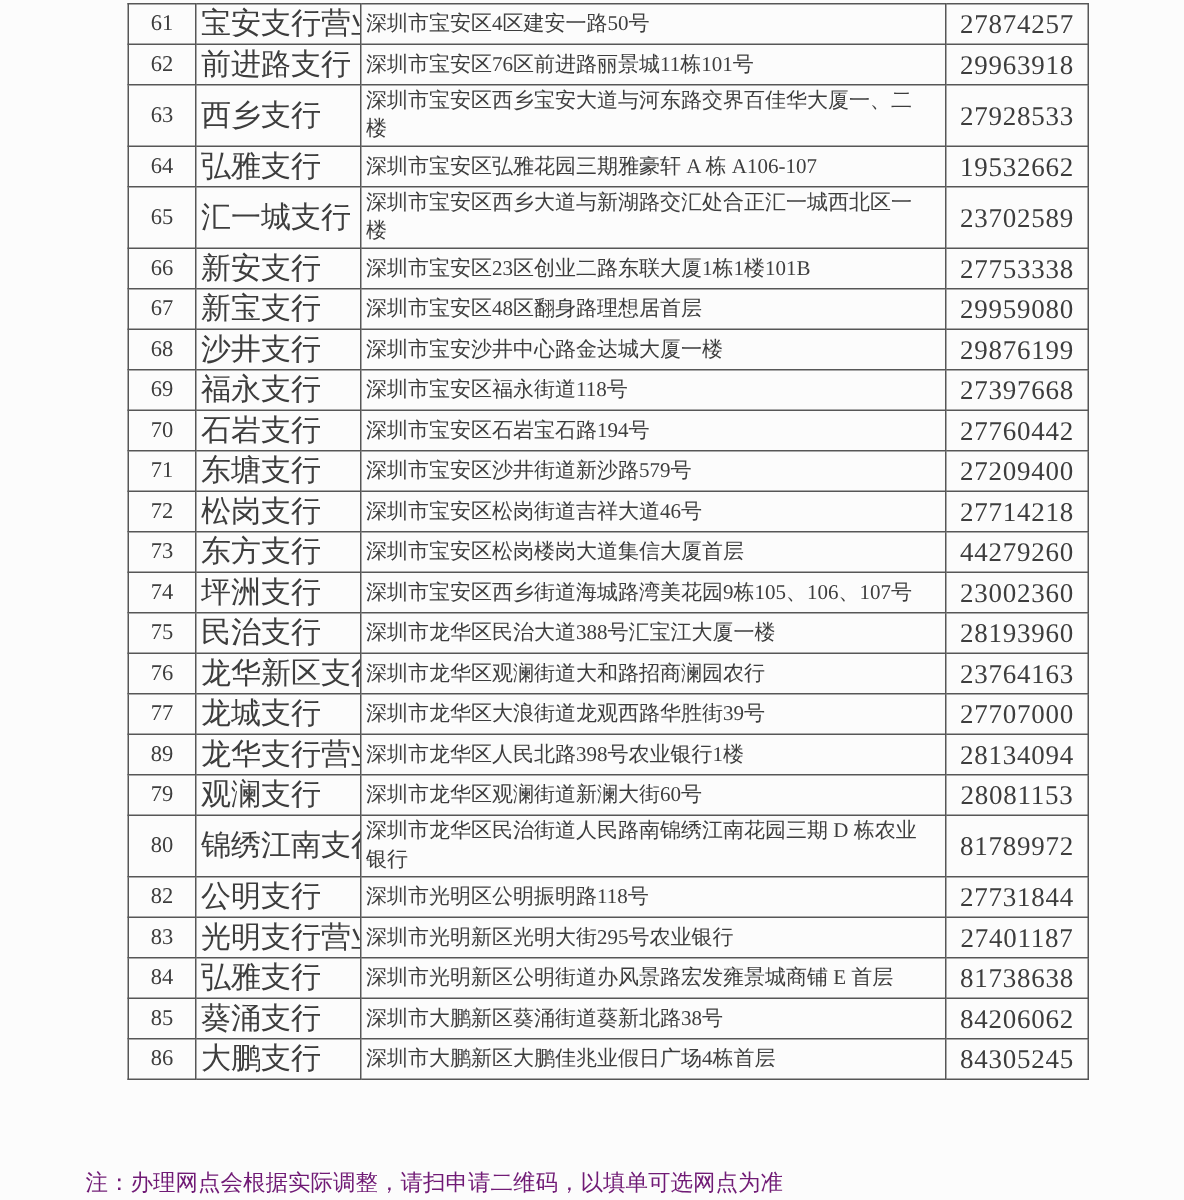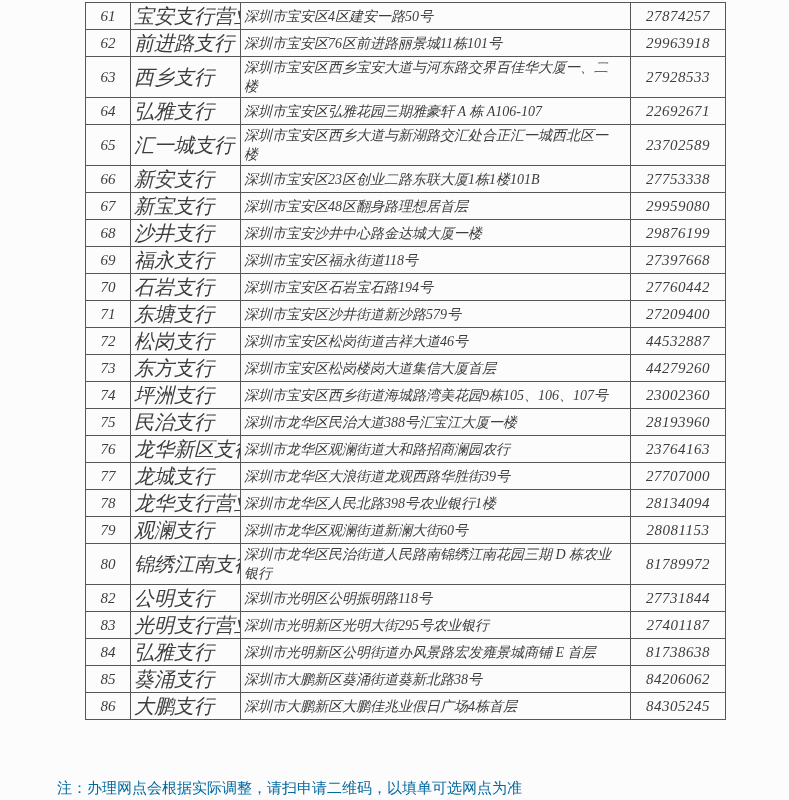--- a/index.html
+++ b/index.html
@@ -14,21 +14,20 @@
     position: relative;
     width: 789px; height: 800px;
     background: #fcfcfc;
   }
   table.branch-table {
     position: absolute;
     left: 85px; top: 2px;
     width: 640px;
     border-collapse: collapse;
     table-layout: fixed;
-    font-style: italic;
   }
   table.branch-table td {
     border: 1px solid #575757;
     vertical-align: middle;
     line-height: 19px;
     padding: 1px 3px;
   }
   table.branch-table tr { height: 27px; }
   td.c-no {
     width: 45px;
@@ -43,28 +42,28 @@
     overflow: hidden;
   }
   td.c-addr {
     width: 390px;
     font-size: 14px;
     white-space: pre-line;
   }
   td.c-phone {
     width: 95px;
     text-align: center;
-    font-size: 15px;
+    font-size: 18px;
     letter-spacing: 0.5px;
   }
   .footer-note {
     position: absolute;
     left: 57px; top: 779px;
     font-size: 15px;
-    color: #0369a1;
+    color: #701a75;
     white-space: nowrap;
   }
 </style>
 </head>
 <body>
 
 <div class="page">
 
   <table class="branch-table">
     <tbody id="branch-table-body">
@@ -87,21 +86,21 @@
     <td class="c-branch">西乡支行</td>
     <td class="c-addr">深圳市宝安区西乡宝安大道与河东路交界百佳华大厦一、二
 楼</td>
     <td class="c-phone">27928533</td>
   </tr>
 
   <tr>
     <td class="c-no">64</td>
     <td class="c-branch">弘雅支行</td>
     <td class="c-addr">深圳市宝安区弘雅花园三期雅豪轩 A 栋 A106-107</td>
-    <td class="c-phone">22692671</td>
+    <td class="c-phone">19532662</td>
   </tr>
 
   <tr>
     <td class="c-no">65</td>
     <td class="c-branch">汇一城支行</td>
     <td class="c-addr">深圳市宝安区西乡大道与新湖路交汇处合正汇一城西北区一
 楼</td>
     <td class="c-phone">23702589</td>
   </tr>
 
@@ -144,21 +143,21 @@
     <td class="c-no">71</td>
     <td class="c-branch">东塘支行</td>
     <td class="c-addr">深圳市宝安区沙井街道新沙路579号</td>
     <td class="c-phone">27209400</td>
   </tr>
 
   <tr>
     <td class="c-no">72</td>
     <td class="c-branch">松岗支行</td>
     <td class="c-addr">深圳市宝安区松岗街道吉祥大道46号</td>
-    <td class="c-phone">44532887</td>
+    <td class="c-phone">27714218</td>
   </tr>
 
   <tr>
     <td class="c-no">73</td>
     <td class="c-branch">东方支行</td>
     <td class="c-addr">深圳市宝安区松岗楼岗大道集信大厦首层</td>
     <td class="c-phone">44279260</td>
   </tr>
 
   <tr>
@@ -183,21 +182,21 @@
   </tr>
 
   <tr>
     <td class="c-no">77</td>
     <td class="c-branch">龙城支行</td>
     <td class="c-addr">深圳市龙华区大浪街道龙观西路华胜街39号</td>
     <td class="c-phone">27707000</td>
   </tr>
 
   <tr>
-    <td class="c-no">78</td>
+    <td class="c-no">89</td>
     <td class="c-branch">龙华支行营业部</td>
     <td class="c-addr">深圳市龙华区人民北路398号农业银行1楼</td>
     <td class="c-phone">28134094</td>
   </tr>
 
   <tr>
     <td class="c-no">79</td>
     <td class="c-branch">观澜支行</td>
     <td class="c-addr">深圳市龙华区观澜街道新澜大街60号</td>
     <td class="c-phone">28081153</td>

